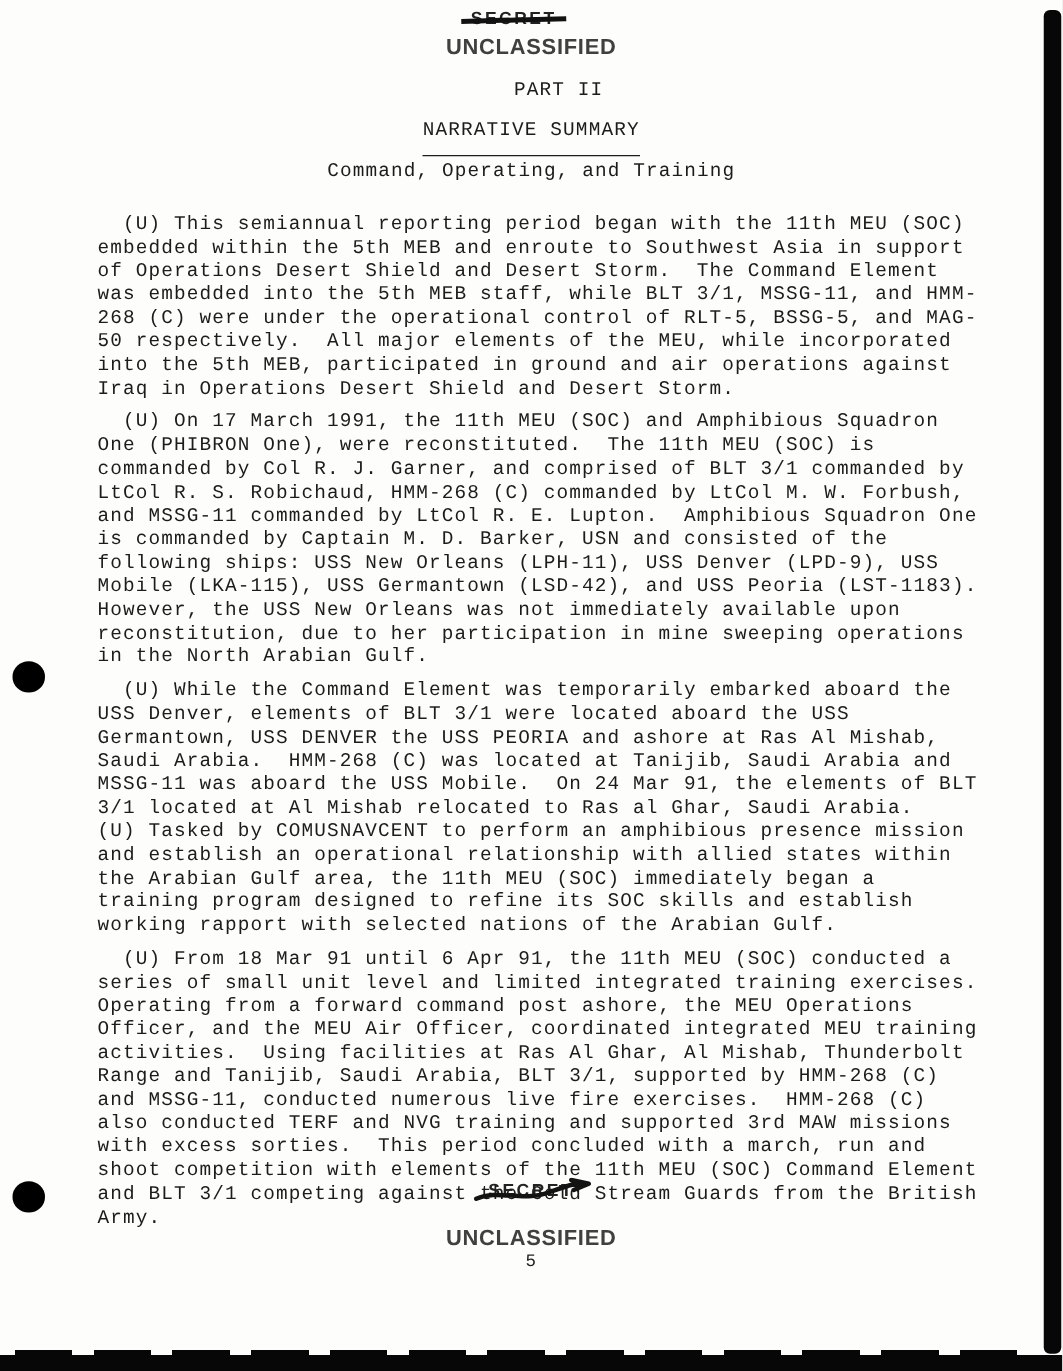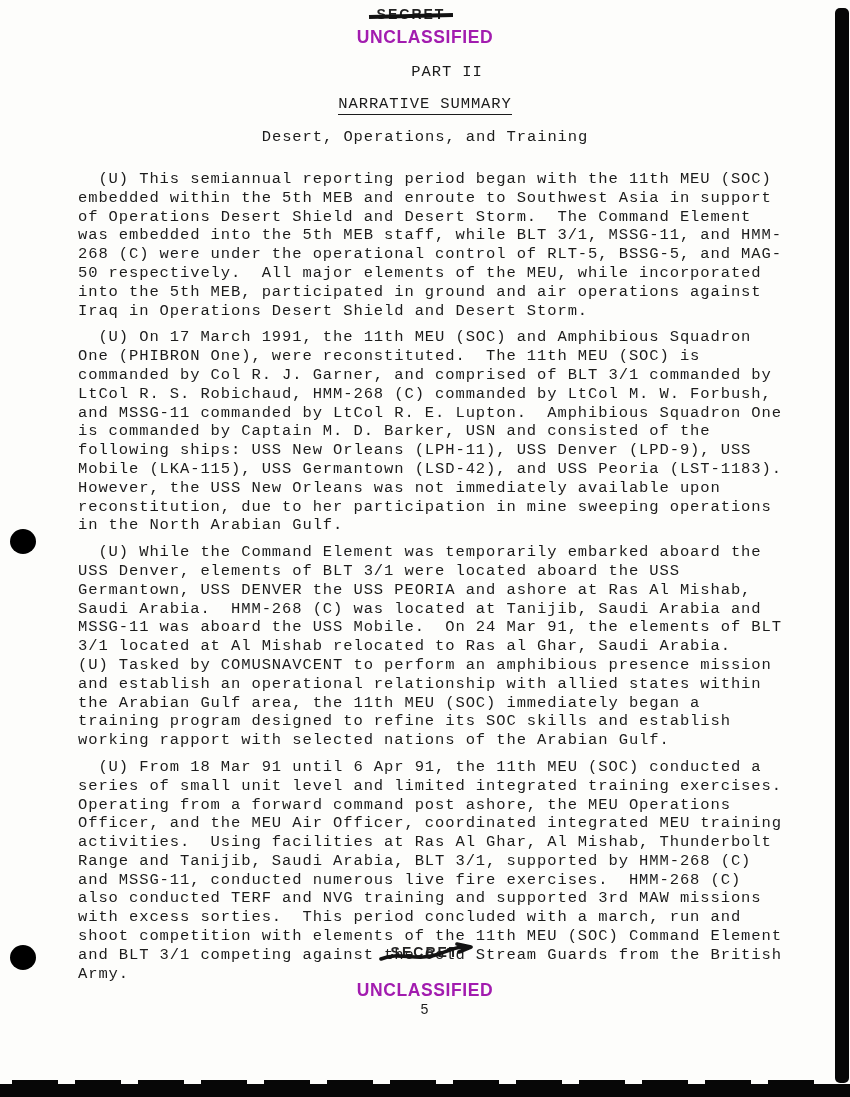--- a/index.html
+++ b/index.html
@@ -39,26 +39,26 @@
     transform: rotate(-1.5deg);
   }
   
   .unclass-top { top: 27px; }
   .unclass-bottom { top: 980px; }
   .unclass-text {
     font-family: "Liberation Sans", sans-serif;
     font-weight: bold;
     font-size: 17.5px;
     letter-spacing: 0.6px;
-    color: #a21caf;
+    color: #404040;
     margin-top: 36px;
   }
   .part-heading { top: 63px; padding-left: 44px; }
   .doc-title { top: 95px; }
-  .doc-title .u { border-bottom: 1.6px solid #1c1c1c; padding-bottom: 1px; }
+  .doc-title .u { border-bottom: 1.6px solid #1c1c1c; padding-bottom: 11px; }
   .doc-subtitle { top: 128px; }
   
   .body-text {
     position: absolute;
     top: 170px;
     left: 78px;
     width: 740px;
   }
   .para {
     margin: 0 0 8px 0;
@@ -113,21 +113,21 @@
   <div class="center unclass-top">
     <span class="unclass-text">UNCLASSIFIED</span>
   </div>
 
   <div class="center mono part-heading">PART II</div>
 
   <div class="center mono doc-title">
     <span class="u">NARRATIVE SUMMARY</span>
   </div>
 
-  <div class="center mono doc-subtitle">Desert, Operations, and Training</div>
+  <div class="center mono doc-subtitle">Command, Operating, and Training</div>
 
   <div class="body-text mono">
     <p class="para">  (U) This semiannual reporting period began with the 11th MEU (SOC)
 embedded within the 5th MEB and enroute to Southwest Asia in support
 of Operations Desert Shield and Desert Storm.  The Command Element
 was embedded into the 5th MEB staff, while BLT 3/1, MSSG-11, and HMM-
 268 (C) were under the operational control of RLT-5, BSSG-5, and MAG-
 50 respectively.  All major elements of the MEU, while incorporated
 into the 5th MEB, participated in ground and air operations against
 Iraq in Operations Desert Shield and Desert Storm.</p>

